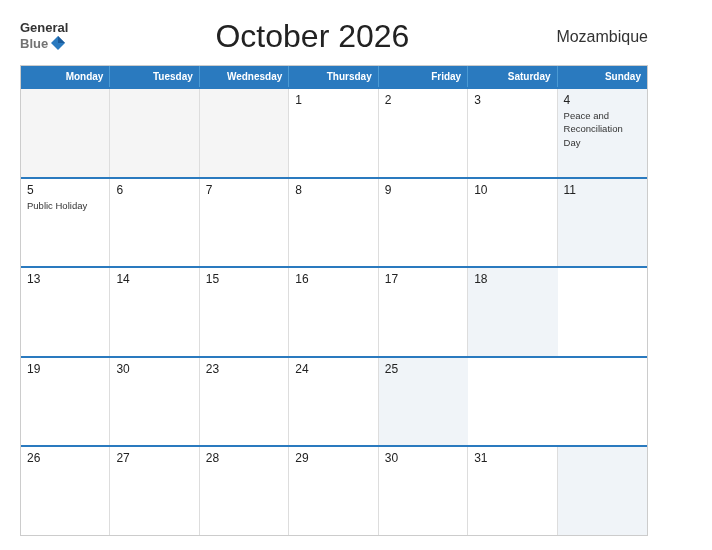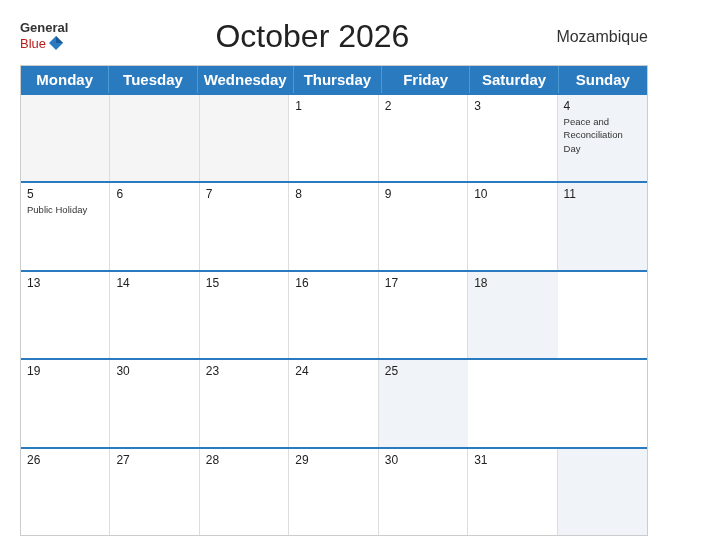--- a/index.html
+++ b/index.html
@@ -29,22 +29,22 @@
       gap: 2px;
     }
     .logo-text-general {
       font-size: 13px;
       font-weight: bold;
       color: #333;
       line-height: 1;
     }
     .logo-text-blue {
       font-size: 13px;
-      font-weight: normal;
-      color: #b91c1c;
+      font-weight: bold;
+      color: #737373;
       line-height: 1;
     }
     .logo-icon {
       width: 18px;
       height: 18px;
       margin-left: 1px;
     }
     .month-title {
       font-size: 32px;
       font-weight: normal;
@@ -64,24 +64,24 @@
       flex-direction: column;
       border: 1px solid #ccc;
     }
     .cal-header-row {
       display: grid;
       grid-template-columns: repeat(7, 1fr);
       background: #2a7abf;
     }
     .cal-header-cell {
       color: #fff;
-      font-size: 15px;
+      font-size: 10px;
       font-weight: bold;
       padding: 5px 6px;
-      text-align: center;
+      text-align: right;
       border-right: 1px solid #4a9ad4;
     }
     .cal-header-cell:last-child {
       border-right: none;
     }
     .cal-body {
       flex: 1;
       display: flex;
       flex-direction: column;
     }

